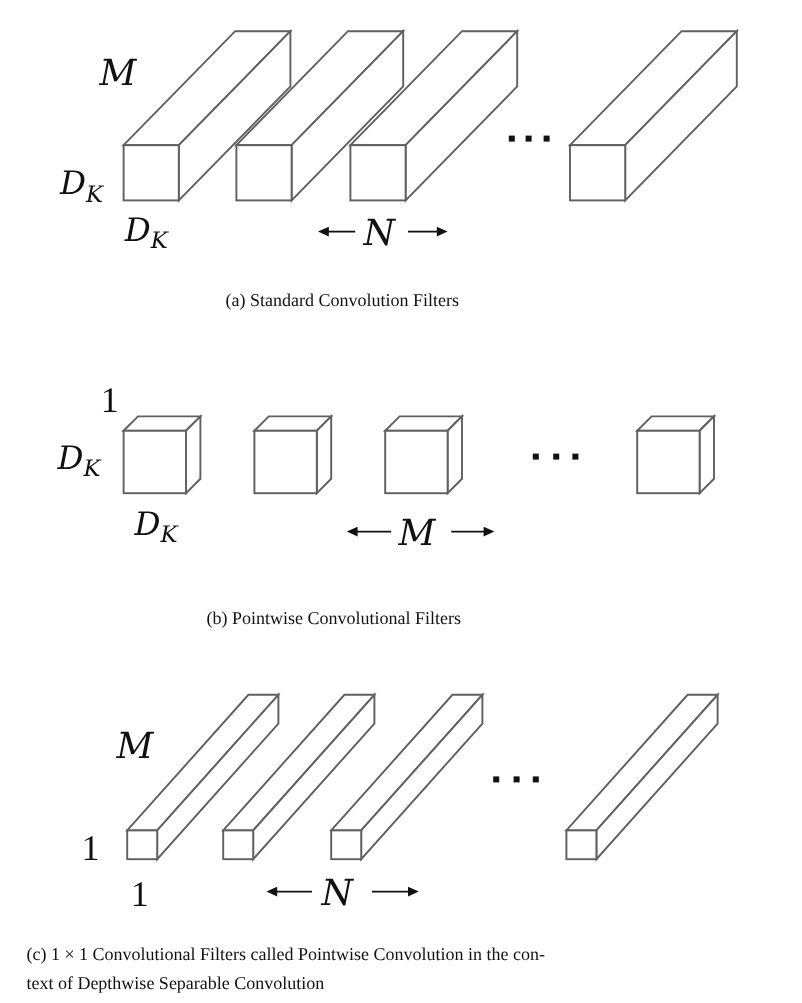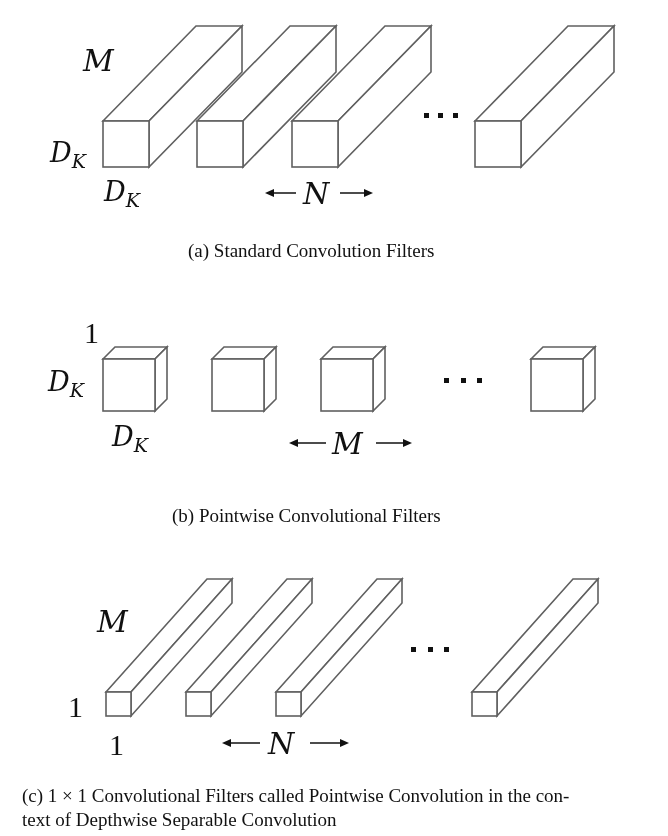--- a/index.html
+++ b/index.html
@@ -4,21 +4,21 @@
 <style>
   html, body { margin: 0; padding: 0; background: #ffffff; }
   body { width: 668px; height: 836px; position: relative; overflow: hidden; }
   #fig { position: absolute; left: 0; top: 0; }
   .shape { fill: #ffffff; stroke: #606060; stroke-width: 1.6; stroke-linejoin: miter; }
   .math { font-family: "DejaVu Serif", "Liberation Serif", serif; font-style: italic; fill: #111; }
   .num { font-family: "Liberation Serif", "DejaVu Serif", serif; fill: #111; }
   .arrow { stroke: #111; stroke-width: 1.5; fill: none; }
   .arrowhead { fill: #111; }
   .dot { fill: #111; }
-  .caption { position: absolute; font-family: "Liberation Serif", "DejaVu Serif", serif; font-size: 19px; color: #111; line-height: 24px; }
+  .caption { position: absolute; font-family: "Liberation Serif", "DejaVu Serif", serif; font-size: 15px; color: #111; line-height: 24px; }
 </style>
 </head>
 <body>
 
 <svg id="fig" width="668" height="836" viewBox="0 0 668 836">
 
   <g id="panel-a-boxes">
       <g>
         <polygon class="shape" points="103,121 196,26 242,26 149,121"></polygon>
         <polygon class="shape" points="149,121 242,26 242,72 149,167"></polygon>

